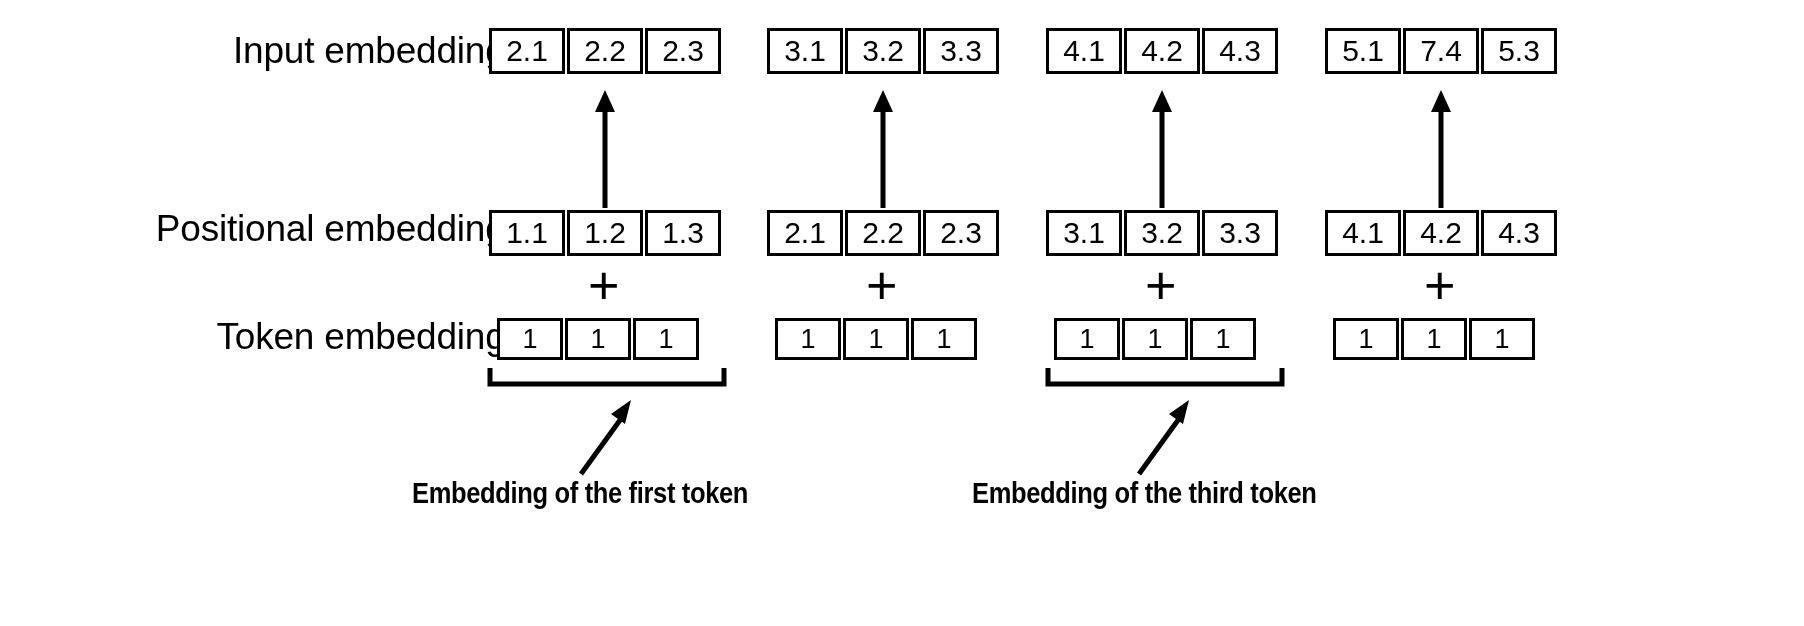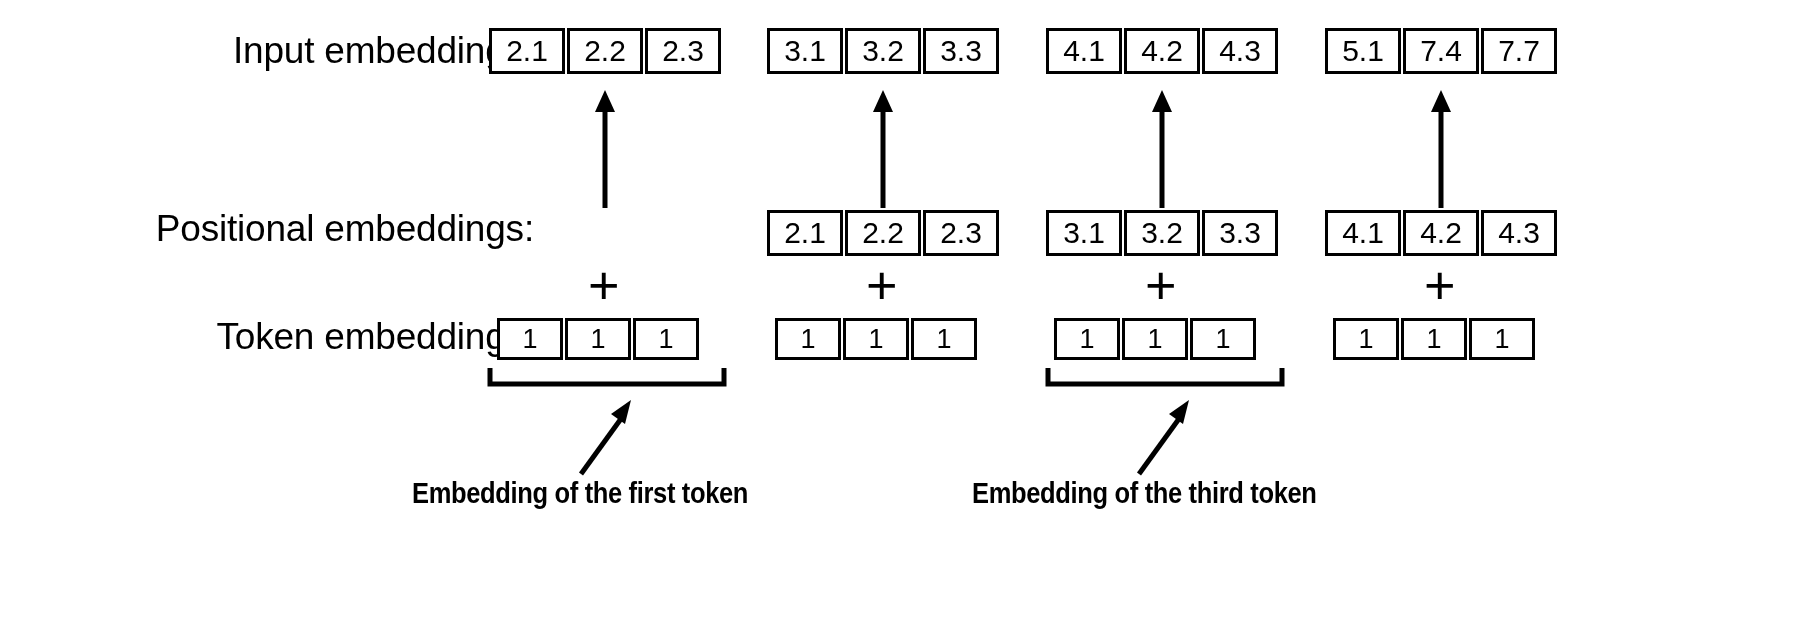--- a/index.html
+++ b/index.html
@@ -138,21 +138,21 @@
 
   <div class="group row-input" style="left:1046px; top:28px;">
     <div class="cell">4.1</div>
     <div class="cell">4.2</div>
     <div class="cell">4.3</div>
   </div>
 
   <div class="group row-input" style="left:1325px; top:28px;border-radius:7px;">
     <div class="cell">5.1</div>
     <div class="cell">7.4</div>
-    <div class="cell">7.7</div>
+    <div class="cell">5.3</div>
   </div>
 
   <div class="v-arrow" style="left:592px; top:90px;">
     <svg width="26" height="118" viewBox="0 0 26 118">
       <line x1="13" y1="118" x2="13" y2="16" stroke="#000" stroke-width="5"></line>
       <polygon points="13,0 3,22 23,22" fill="#000"></polygon>
     </svg>
   </div>
   <div class="v-arrow" style="left:870px; top:90px;">
     <svg width="26" height="118" viewBox="0 0 26 118">
@@ -166,20 +166,25 @@
       <polygon points="13,0 3,22 23,22" fill="#000"></polygon>
     </svg>
   </div>
   <div class="v-arrow" style="left:1428px; top:90px;">
     <svg width="26" height="118" viewBox="0 0 26 118">
       <line x1="13" y1="118" x2="13" y2="16" stroke="#000" stroke-width="5"></line>
       <polygon points="13,0 3,22 23,22" fill="#000"></polygon>
     </svg>
   </div>
 
+  <div class="group row-pos" style="left:489px; top:210px;">
+    <div class="cell">1.1</div>
+    <div class="cell">1.2</div>
+    <div class="cell">1.3</div>
+  </div>
 
   <div class="group row-pos" style="left:767px; top:210px;">
     <div class="cell">2.1</div>
     <div class="cell">2.2</div>
     <div class="cell">2.3</div>
   </div>
 
   <div class="group row-pos" style="left:1046px; top:210px;">
     <div class="cell">3.1</div>
     <div class="cell">3.2</div>

